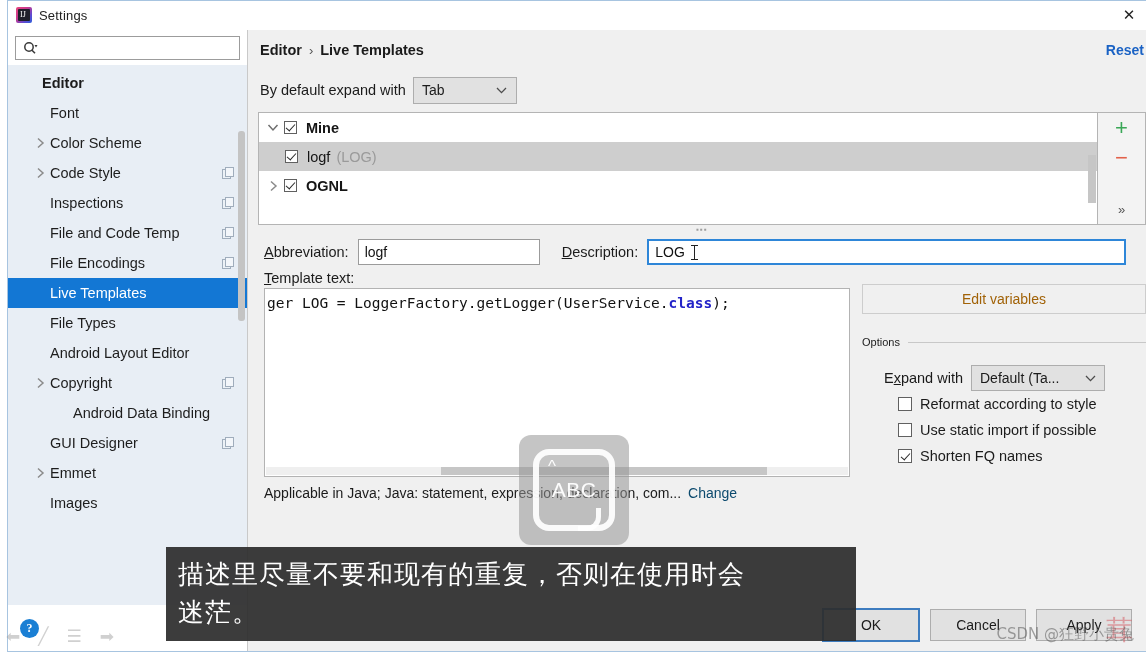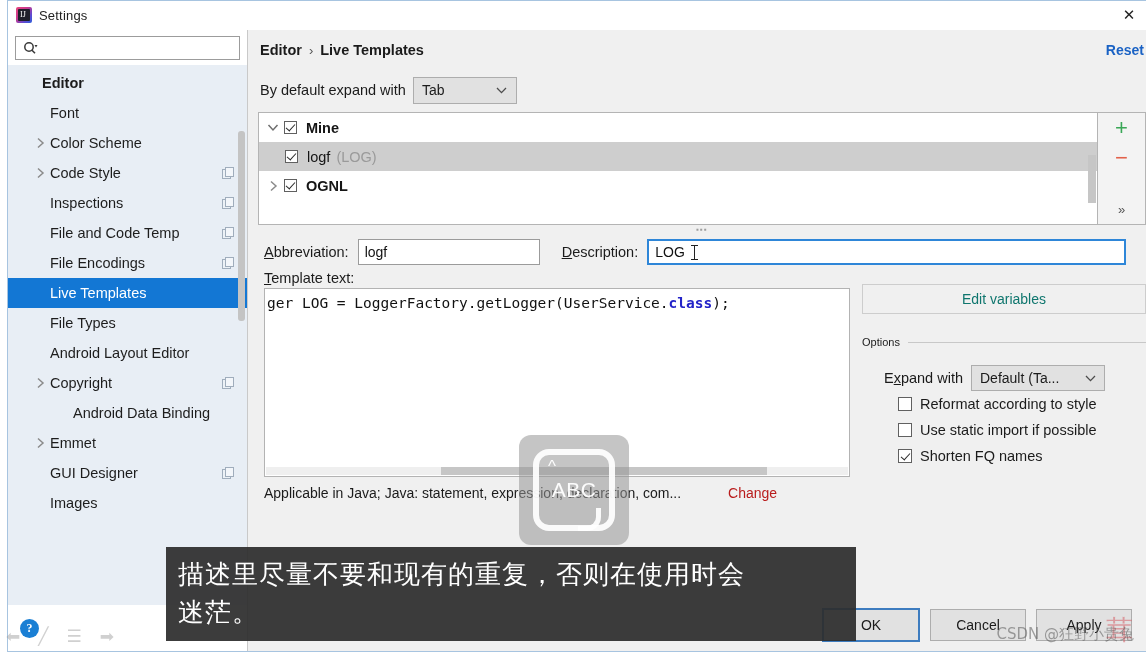--- a/index.html
+++ b/index.html
@@ -378,35 +378,35 @@
     background: #c6c6c6;
     display: block;
   }
   #applicable {
     flex: none;
     height: 32px;
     display: flex; align-items: center;
     font-size: 14px; color: #1b1b1b;
     gap: 7px;
   }
-  #applicable .chg { color: #b91c1c; margin-left: 40px; }
+  #applicable .chg { color: #0c4a6e; }
 
   
   #opt-col {
     width: 296px; flex: none;
     padding-left: 12px;
     box-sizing: border-box;
     display: flex;
     flex-direction: column;
   }
   #edit-vars {
     height: 28px;
     border: 1px solid #cdcdcd;
     background: #f0f0f0;
-    color: #0f766e;
+    color: #a16207;
     display: flex; align-items: center; justify-content: center;
     font-size: 14px;
     margin-top: 14px;
   }
   #opt-title-row {
     display: flex; align-items: center;
     margin-top: 22px;
     gap: 8px;
   }
   #opt-title-row .t { font-size: 11px; color: #1b1b1b; }
@@ -640,34 +640,34 @@
             <span class="copy-badge"><svg width="13" height="13" viewBox="0 0 13 13">
                 <rect x="0.5" y="2.5" width="8" height="9" fill="#eef2f7" stroke="#8898aa" stroke-width="1"></rect>
                 <rect x="3.5" y="0.5" width="8" height="9" fill="#f7f9fc" stroke="#8898aa" stroke-width="1"></rect>
               </svg></span>
           </div>
           <div class="tree-row" style="padding-left: 22px; margin-left: 23px;">
             <span class="tw"></span>
             <span class="tree-label">Android Data Binding</span>
           </div>
           <div class="tree-row" style="padding-left: 22px;">
+            <span class="tw"></span>
+            <span class="tree-label">GUI Designer</span>
+            <span class="copy-badge"><svg width="13" height="13" viewBox="0 0 13 13">
+                <rect x="0.5" y="2.5" width="8" height="9" fill="#eef2f7" stroke="#8898aa" stroke-width="1"></rect>
+                <rect x="3.5" y="0.5" width="8" height="9" fill="#f7f9fc" stroke="#8898aa" stroke-width="1"></rect>
+              </svg></span>
+          </div>
+          <div class="tree-row" style="padding-left: 22px;">
             <span class="tw">
               <svg width="9" height="12" viewBox="0 0 9 12">
                 <path d="M2 1.5 L7 6 L2 10.5" fill="none" stroke="#8b8b8b" stroke-width="1.5"></path>
               </svg>
             </span>
             <span class="tree-label">Emmet</span>
-          </div>
-          <div class="tree-row" style="padding-left: 22px;">
-            <span class="tw"></span>
-            <span class="tree-label">GUI Designer</span>
-            <span class="copy-badge"><svg width="13" height="13" viewBox="0 0 13 13">
-                <rect x="0.5" y="2.5" width="8" height="9" fill="#eef2f7" stroke="#8898aa" stroke-width="1"></rect>
-                <rect x="3.5" y="0.5" width="8" height="9" fill="#f7f9fc" stroke="#8898aa" stroke-width="1"></rect>
-              </svg></span>
           </div>
           <div class="tree-row" style="padding-left: 22px;">
             <span class="tw"></span>
             <span class="tree-label">Images</span>
           </div>
           <div id="tree-scroll"></div>
       </div>
 
       <div id="sidebar-bottom">
         <span id="help-btn">?</span>

